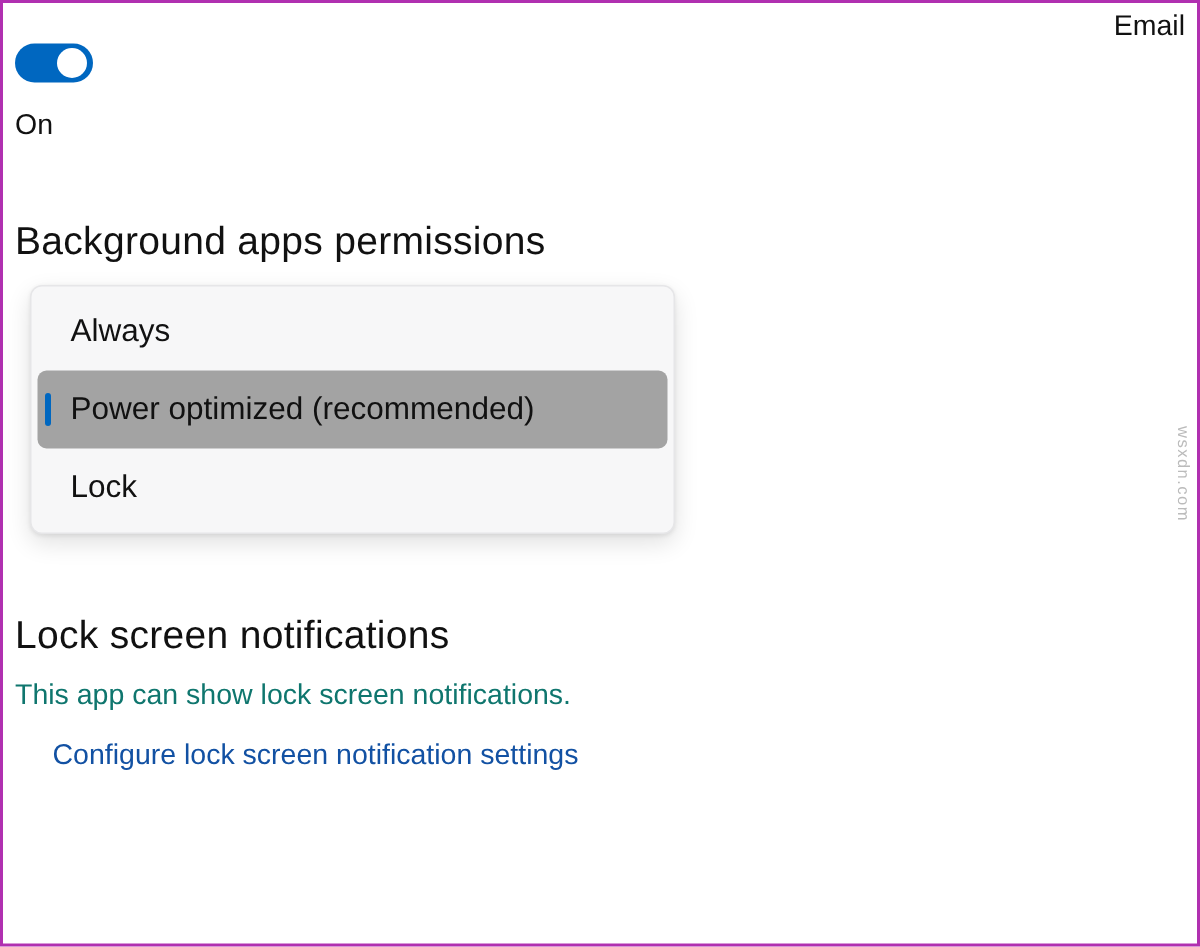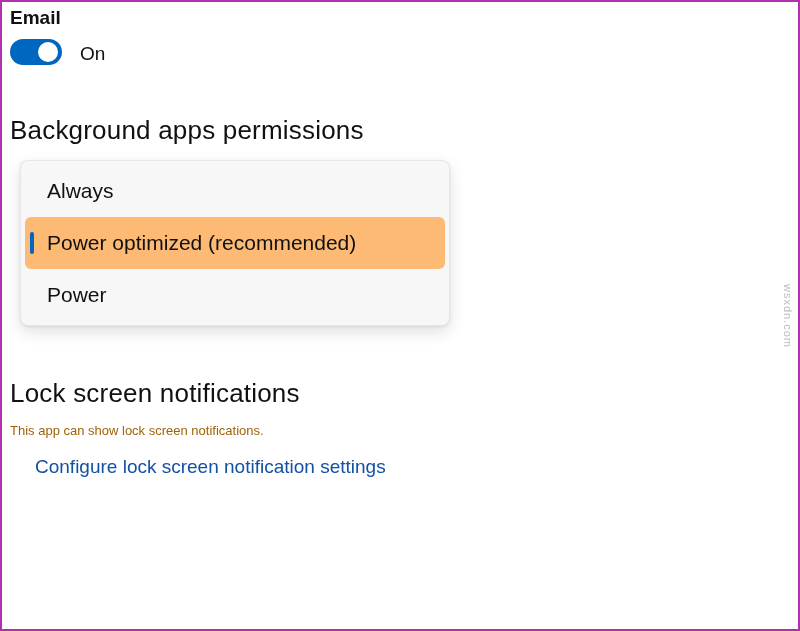--- a/index.html
+++ b/index.html
@@ -14,29 +14,30 @@
       height: 631px;
       position: relative;
       border: 2px solid #b030b0;
       overflow: hidden;
     }
     .container {
       padding: 5px 8px 0 8px;
     }
     .section-label {
       font-size: 19px;
-      font-weight: 700;
+      font-weight: 400;
       color: #111;
-      margin-bottom: 10px;
+      text-align: right;
     }
     .toggle-row {
       display: flex;
-      align-items: flex-end;
+      align-items: flex-start;
       gap: 18px;
       margin-bottom: 50px;
+      flex-direction: column;
     }
     .toggle {
       width: 52px;
       height: 26px;
       background: #0067c0;
       border-radius: 13px;
       position: relative;
       cursor: pointer;
     }
     .toggle-knob {
@@ -71,21 +72,21 @@
     }
     .dropdown-item {
       padding: 14px 14px 14px 22px;
       font-size: 21px;
       color: #111;
       border-radius: 6px;
       cursor: pointer;
       position: relative;
     }
     .dropdown-item.highlight {
-      background: #fdba74;
+      background: #a3a3a3;
     }
     .dropdown-item.selected::before {
       content: "";
       position: absolute;
       left: 5px;
       top: 50%;
       transform: translateY(-50%);
       width: 4px;
       height: 22px;
       background: #0067c0;
@@ -94,22 +95,22 @@
     .behind-text {
       font-size: 18px;
       color: #333;
       margin-left: 250px;
       margin-top: -16px;
       margin-bottom: 40px;
       height: 10px;
       overflow: hidden;
     }
     .description {
-      font-size: 13px;
-      color: #a16207;
+      font-size: 19px;
+      color: #0f766e;
       margin-bottom: 18px;
       margin-top: 2px;
     }
     .link {
       font-size: 19px;
       color: #1251a3;
       cursor: pointer;
       margin-left: 25px;
     }
     .watermark-vert {
@@ -133,21 +134,21 @@
       <div class="toggle-knob"></div>
     </div>
     <div class="toggle-label">On</div>
   </div>
 
   <div class="section-header">Background apps permissions</div>
 
   <div class="dropdown-panel">
     <div class="dropdown-item">Always</div>
     <div class="dropdown-item highlight selected">Power optimized (recommended)</div>
-    <div class="dropdown-item">Power</div>
+    <div class="dropdown-item">Lock</div>
   </div>
 
   <div class="behind-text">&nbsp;</div>
 
   <div class="section-header">Lock screen notifications</div>
   <div class="description">This app can show lock screen notifications.</div>
   <div class="link">Configure lock screen notification settings</div>
 </div>
 
 <div class="watermark-vert">wsxdn.com</div>

